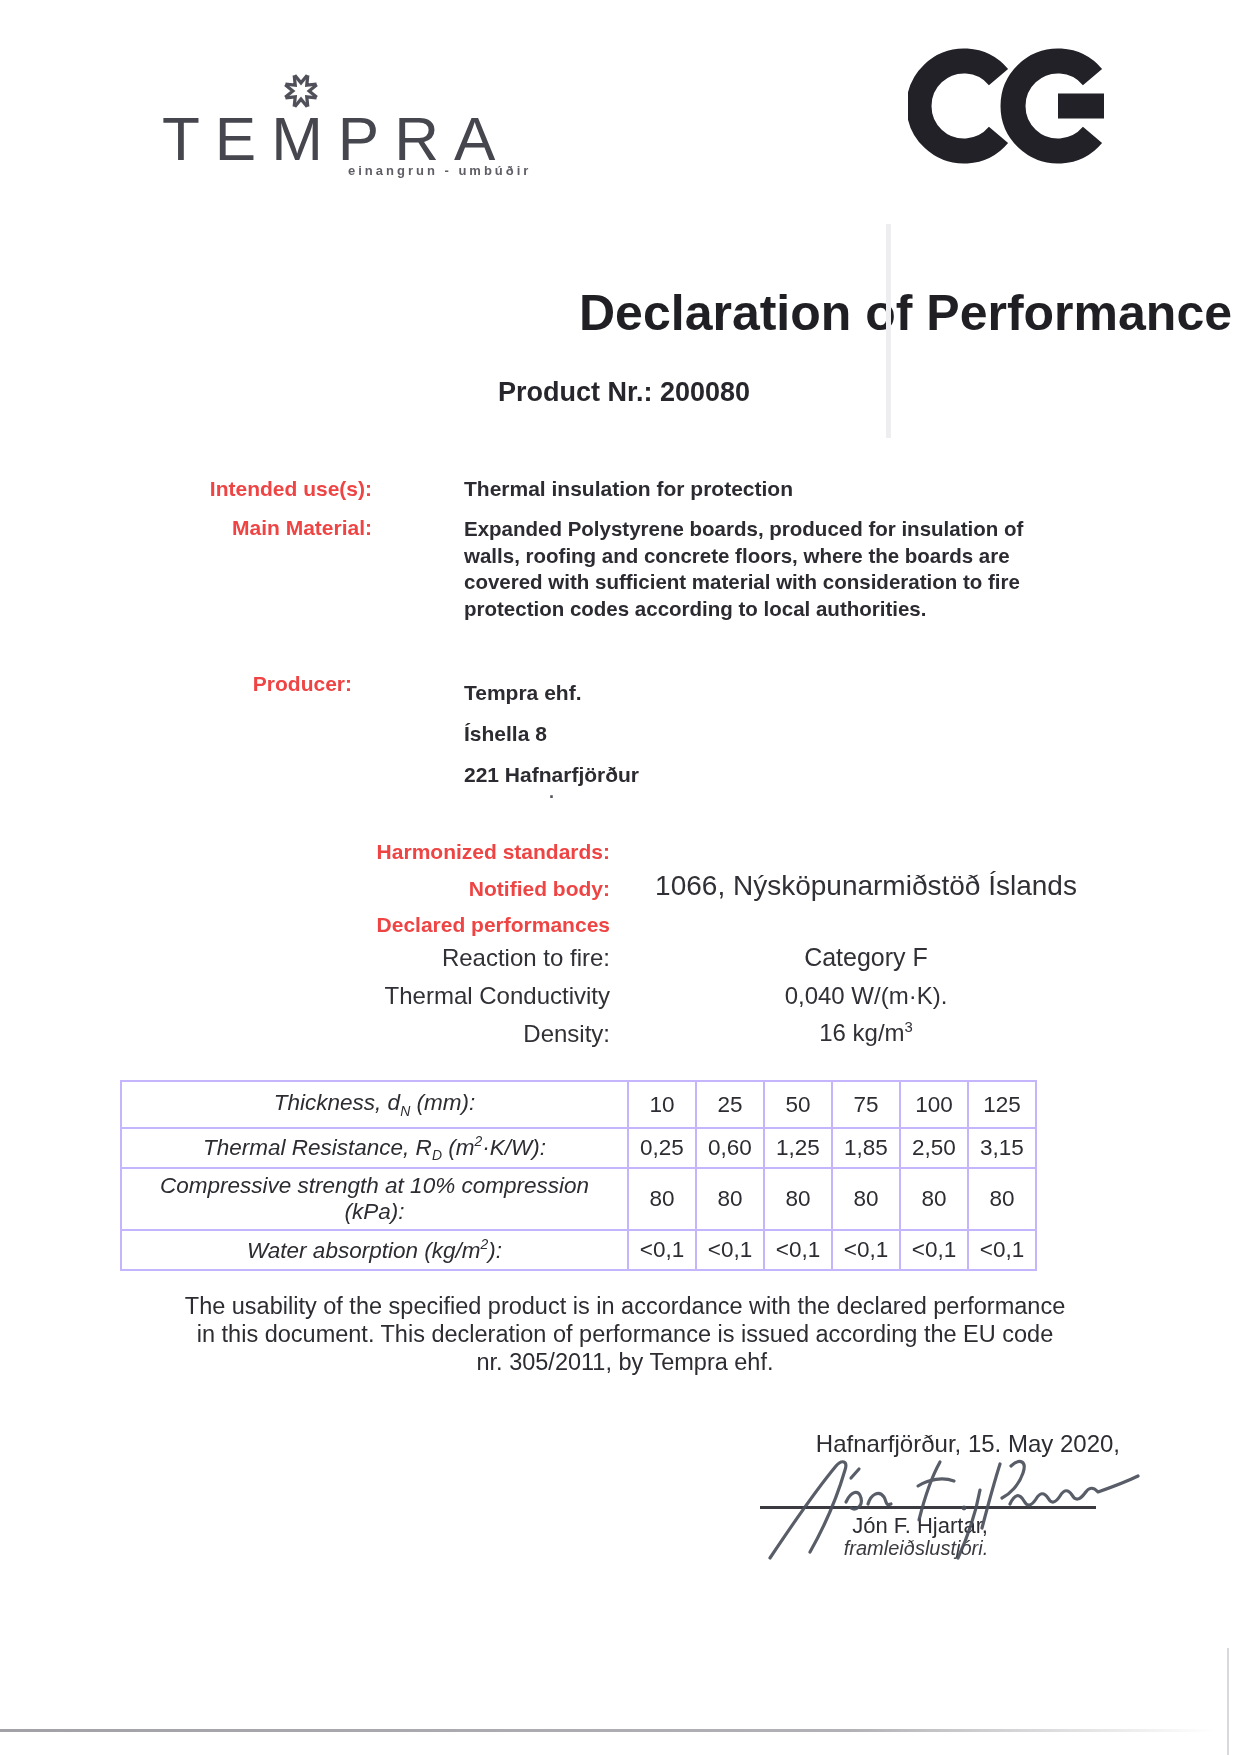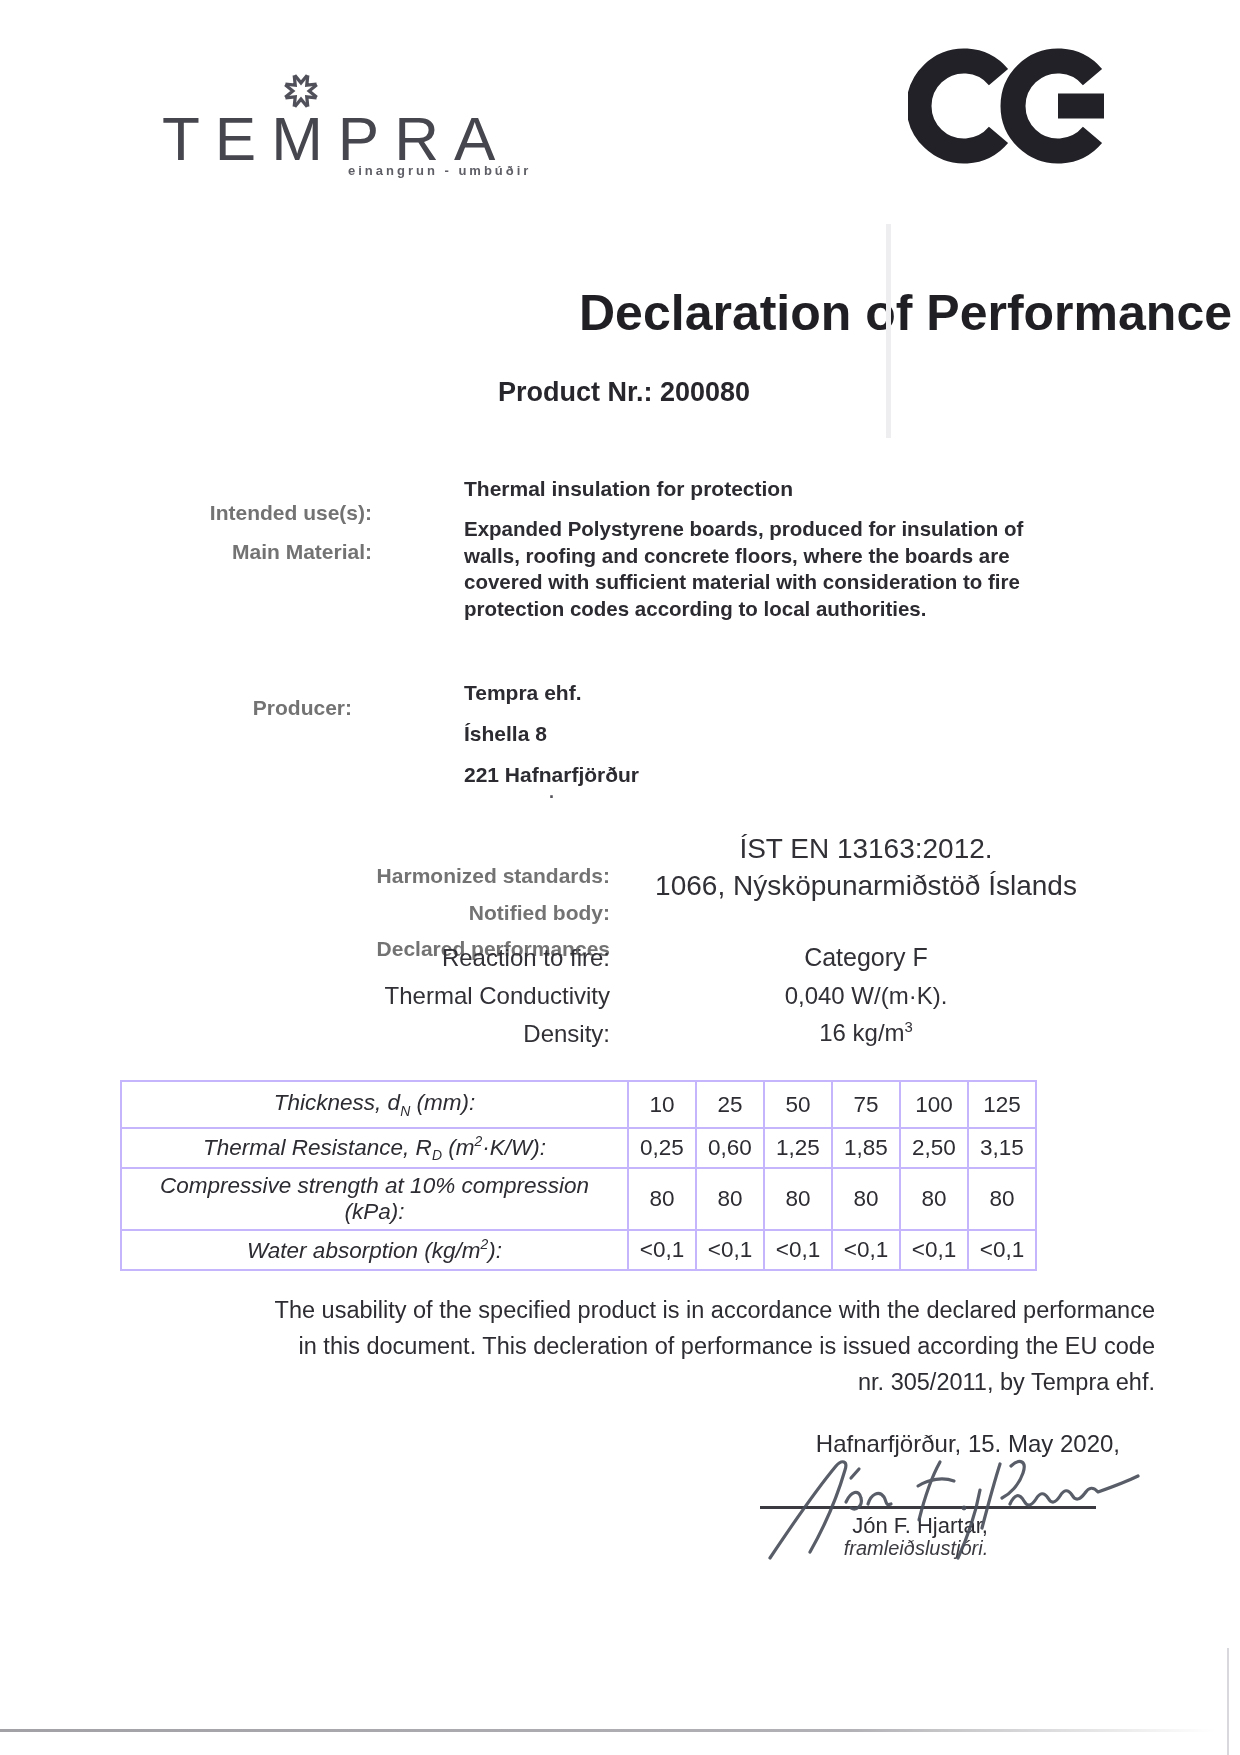--- a/index.html
+++ b/index.html
@@ -27,21 +27,21 @@
   .doc-title {
     left:0; top:288px; width:1232px; text-align:right;
     font-size:50px; font-weight:bold; color:#1f1f24; line-height:1;
   }
   .product-nr {
     left:0; top:377px; width:1248px; text-align:center;
     font-size:27px; font-weight:bold; color:#26262c;
   }
 
   
-  .lbl { font-weight:bold; font-size:21px; color:#737373;margin-top:24px; }
+  .lbl { font-weight:bold; font-size:21px; color:#ef4444; }
   .val-b { font-weight:bold; font-size:21px; color:#2b2b31; }
   .info-label-1 { left:140px; top:477px; width:232px; text-align:right; }
   .info-value-1 { left:464px; top:477px; }
   .info-label-2 { left:140px; top:516px; width:232px; text-align:right; }
   .info-value-2 { left:464px; top:516px; width:660px; line-height:26.5px; font-size:20.5px; white-space:pre-line; }
   .producer-label { left:140px; top:672px; width:212px; text-align:right; }
   .producer-lines { left:464px; top:672px; line-height:41px; }
   .stray-dot { left:549px; top:783px; font-size:18px; font-weight:bold; color:#55555c; line-height:1; }
 
   
@@ -69,22 +69,22 @@
     font-size:22.5px; padding:0;
   }
   .perf-table td.t-lbl { font-style:italic; font-size:22.5px; }
   .r1 td { height:45px; }
   .r2 td { height:38px; }
   .r3 td { height:60px; }
   .r4 td { height:38px;margin-left:20px; }
 
   
   .closing-par {
-    left:95px; top:1292px; width:1060px; text-align:right;
-    font-size:23.5px; line-height:36px; color:#2c2c32; white-space:pre-line;
+    left:95px; top:1292px; width:1060px; text-align:center;
+    font-size:23.5px; line-height:28px; color:#2c2c32; white-space:pre-line;
   }
   .place-date { left:680px; top:1430px; width:440px; text-align:right; font-size:24px; color:#2c2c32; }
   .sig-line { left:760px; top:1506px; width:336px; height:3px; background:#3a3a40; }
   .sig-svg { left:748px; top:1452px; width:400px; height:112px; z-index:3; }
   .signer-name { left:740px; top:1513px; width:360px; text-align:center; font-size:22px; color:#2c2c32; }
   .signer-role { left:740px; top:1537px; width:352px; text-align:center; font-size:20px; font-style:italic; color:#3a3a40; }
 
   
   .scan-streak { left:886px; top:224px; width:5px; height:214px; background:#eeeef1; }
   .scan-bottom-line {
@@ -131,21 +131,20 @@
 
   <div class="abs lbl producer-label">Producer:</div>
   <div class="abs val-b producer-lines">
     <div>Tempra ehf.</div>
     <div>Íshella 8</div>
     <div>221 Hafnarfjörður</div>
   </div>
   <div class="abs stray-dot">.</div>
 
   <div class="abs lbl decl-label d-harm-l">Harmonized standards:</div>
-  <div class="abs decl-value d-harm-v">ÍST EN 13163:2012.</div>
 
   <div class="abs lbl decl-label d-noti-l">Notified body:</div>
   <div class="abs decl-value d-noti-v">1066, Nýsköpunarmiðstöð Íslands</div>
 
   <div class="abs lbl decl-label d-decl-l">Declared performances</div>
 
   <div class="abs decl-label decl-plain d-fire-l">Reaction to fire:</div>
   <div class="abs decl-value d-fire-v">Category F</div>
 
   <div class="abs decl-label decl-plain d-cond-l">Thermal Conductivity</div>

